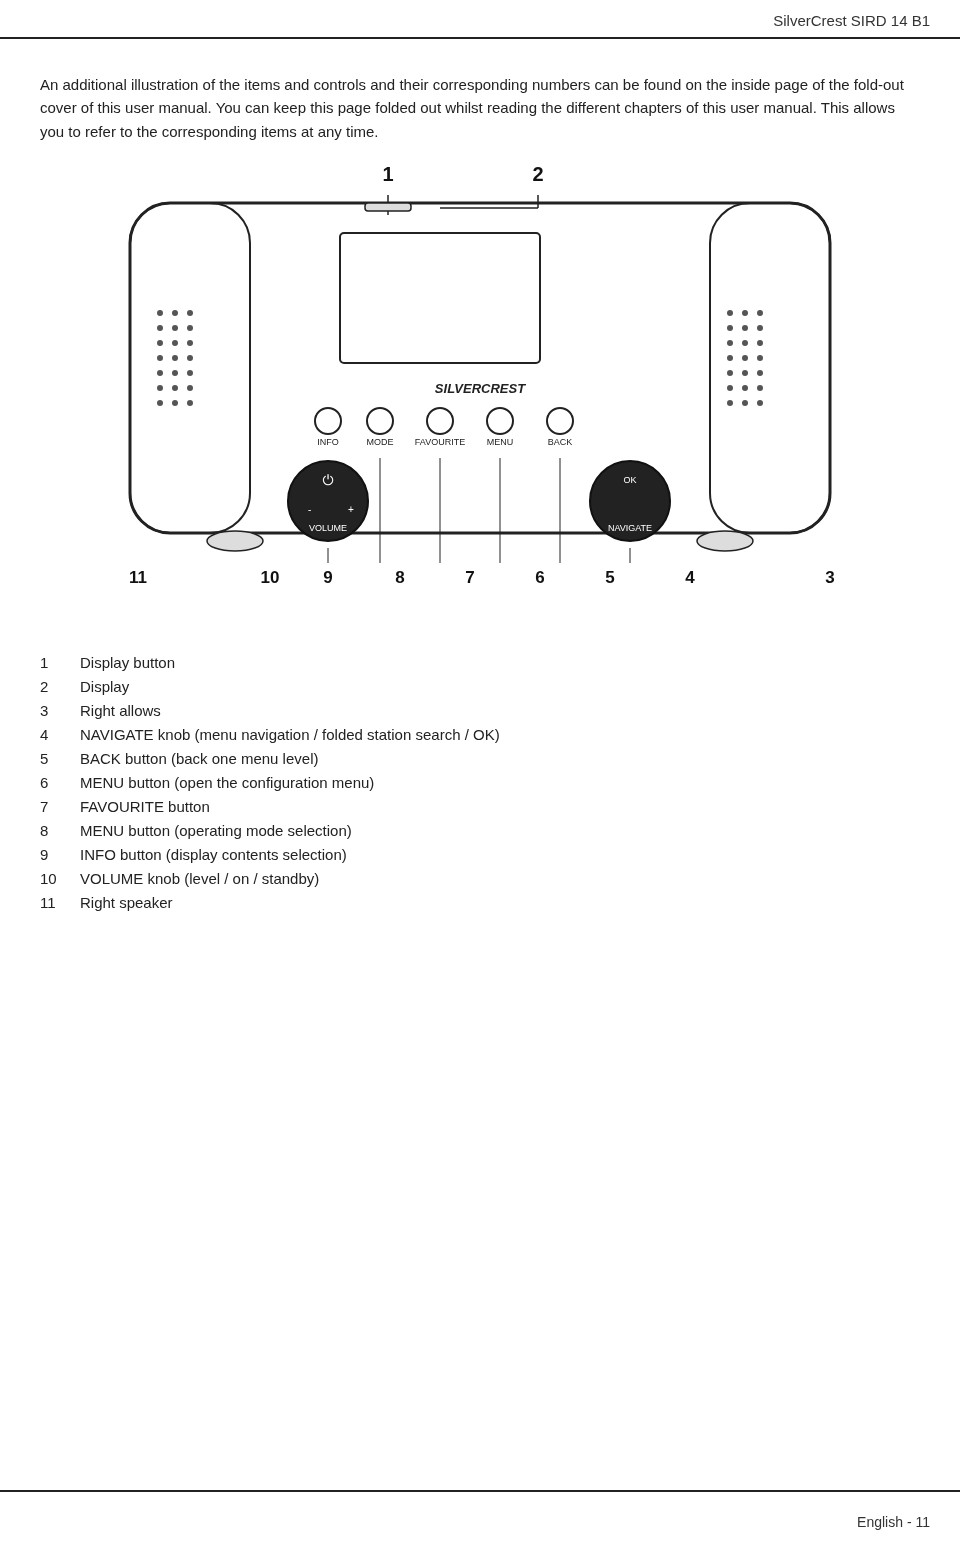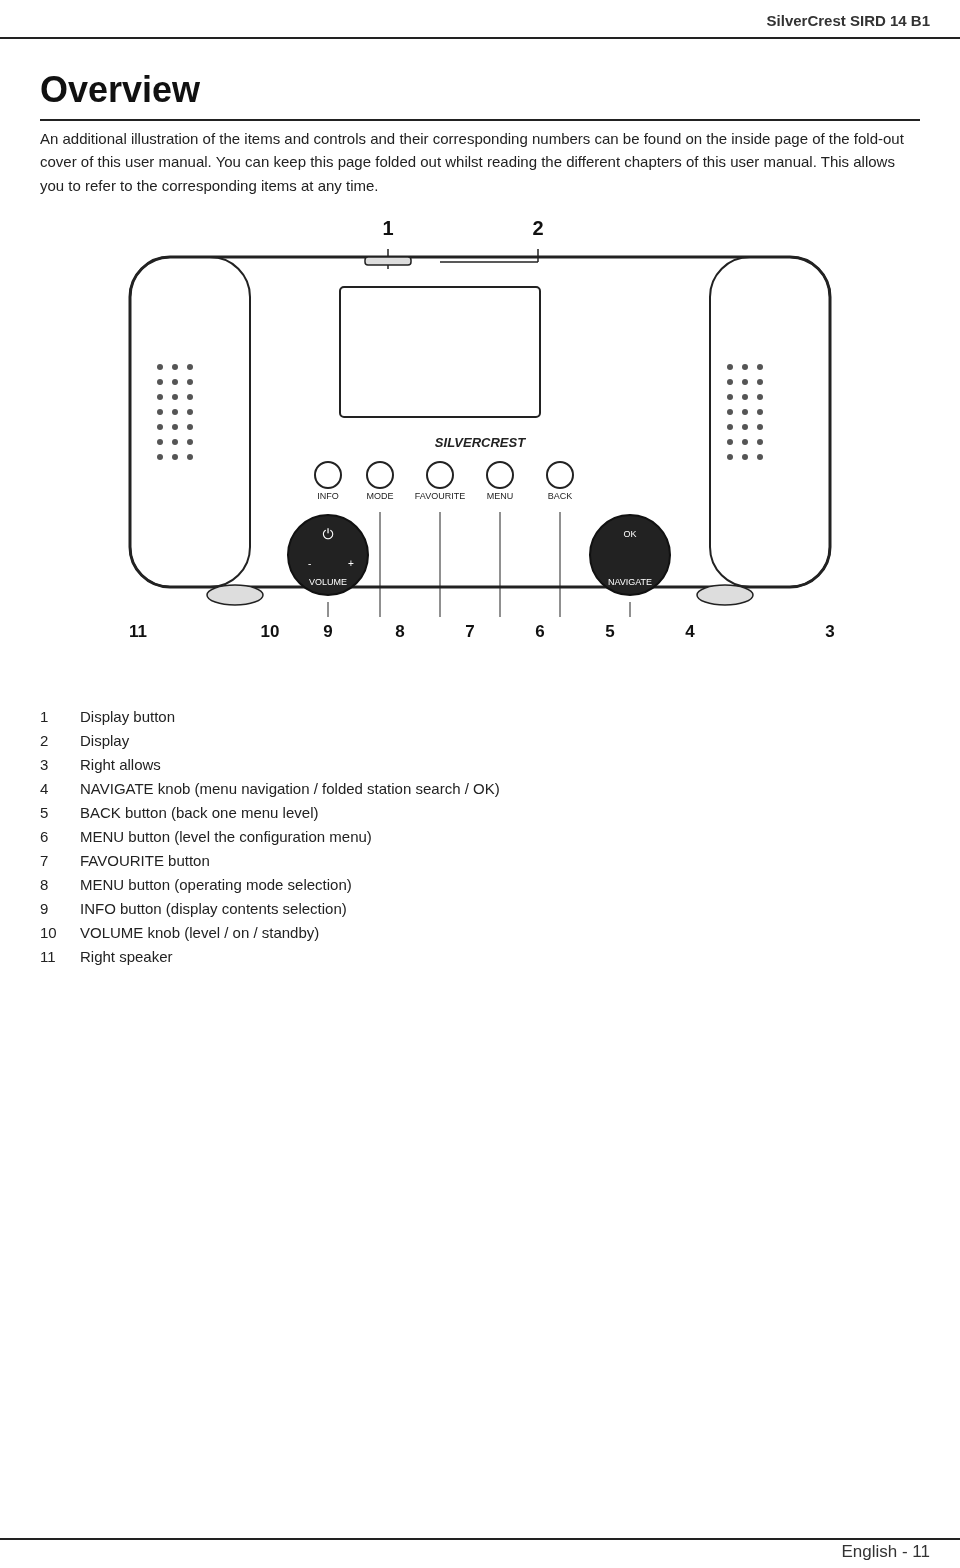--- a/index.html
+++ b/index.html
@@ -11,21 +11,20 @@
       color: #222;
       position: relative;
     }
 
     
     .header {
       display: flex;
       justify-content: flex-end;
       padding: 12px 30px 8px 30px;
       border-bottom: 2px solid #222;
-      font-weight: bold;
     }
     .header-title {
       font-size: 15px;
       color: #333;
     }
 
     
     .content {
       padding: 30px 40px 20px 40px;
     }
@@ -81,47 +80,46 @@
       min-width: 40px;
       font-weight: normal;
     }
     .legend-text {
       flex: 1;
     }
 
     
     .footer {
       position: absolute;
-      bottom: 4px;
+      bottom: 16px;
       left: 0;
       right: 0;
       border-top: 2px solid #222;
       display: flex;
       justify-content: flex-end;
-      padding: 2px 30px;
-      font-size: 17px;
+      padding: 22px 30px;
+      font-size: 14px;
       color: #333;
     }
 
     
     svg.device-svg {
       width: 820px;
       height: 480px;
     }
   </style>
 </head>
 <body>
 
 <div class="header">
   <span class="header-title">SilverCrest SIRD 14 B1</span>
 </div>
 
 <div class="content">
 
-  <h1 class="overview-heading">Overview</h1>
 
   <p class="intro-text">An additional illustration of the items and controls and their corresponding numbers can be found on the inside page of the fold-out cover of this user manual. You can keep this page folded out whilst reading the different chapters of this user manual. This allows you to refer to the corresponding items at any time.</p>
 
 
   <div class="device-illustration">
     <svg class="device-svg" viewBox="0 0 820 480" xmlns="http://www.w3.org/2000/svg">
 
       <text x="318" y="28" font-size="20" font-weight="bold" fill="#111" text-anchor="middle">1</text>
       <text x="468" y="28" font-size="20" font-weight="bold" fill="#111" text-anchor="middle">2</text>
 
@@ -256,21 +254,21 @@
       <li class="legend-item">
         <span class="legend-num">4</span>
         <span class="legend-text">NAVIGATE knob (menu navigation / folded station search / OK)</span>
       </li>
       <li class="legend-item">
         <span class="legend-num">5</span>
         <span class="legend-text">BACK button (back one menu level)</span>
       </li>
       <li class="legend-item">
         <span class="legend-num">6</span>
-        <span class="legend-text">MENU button (level the configuration menu)</span>
+        <span class="legend-text">MENU button (open the configuration menu)</span>
       </li>
       <li class="legend-item">
         <span class="legend-num">7</span>
         <span class="legend-text">FAVOURITE button</span>
       </li>
       <li class="legend-item">
         <span class="legend-num">8</span>
         <span class="legend-text">MENU button (operating mode selection)</span>
       </li>
       <li class="legend-item">

